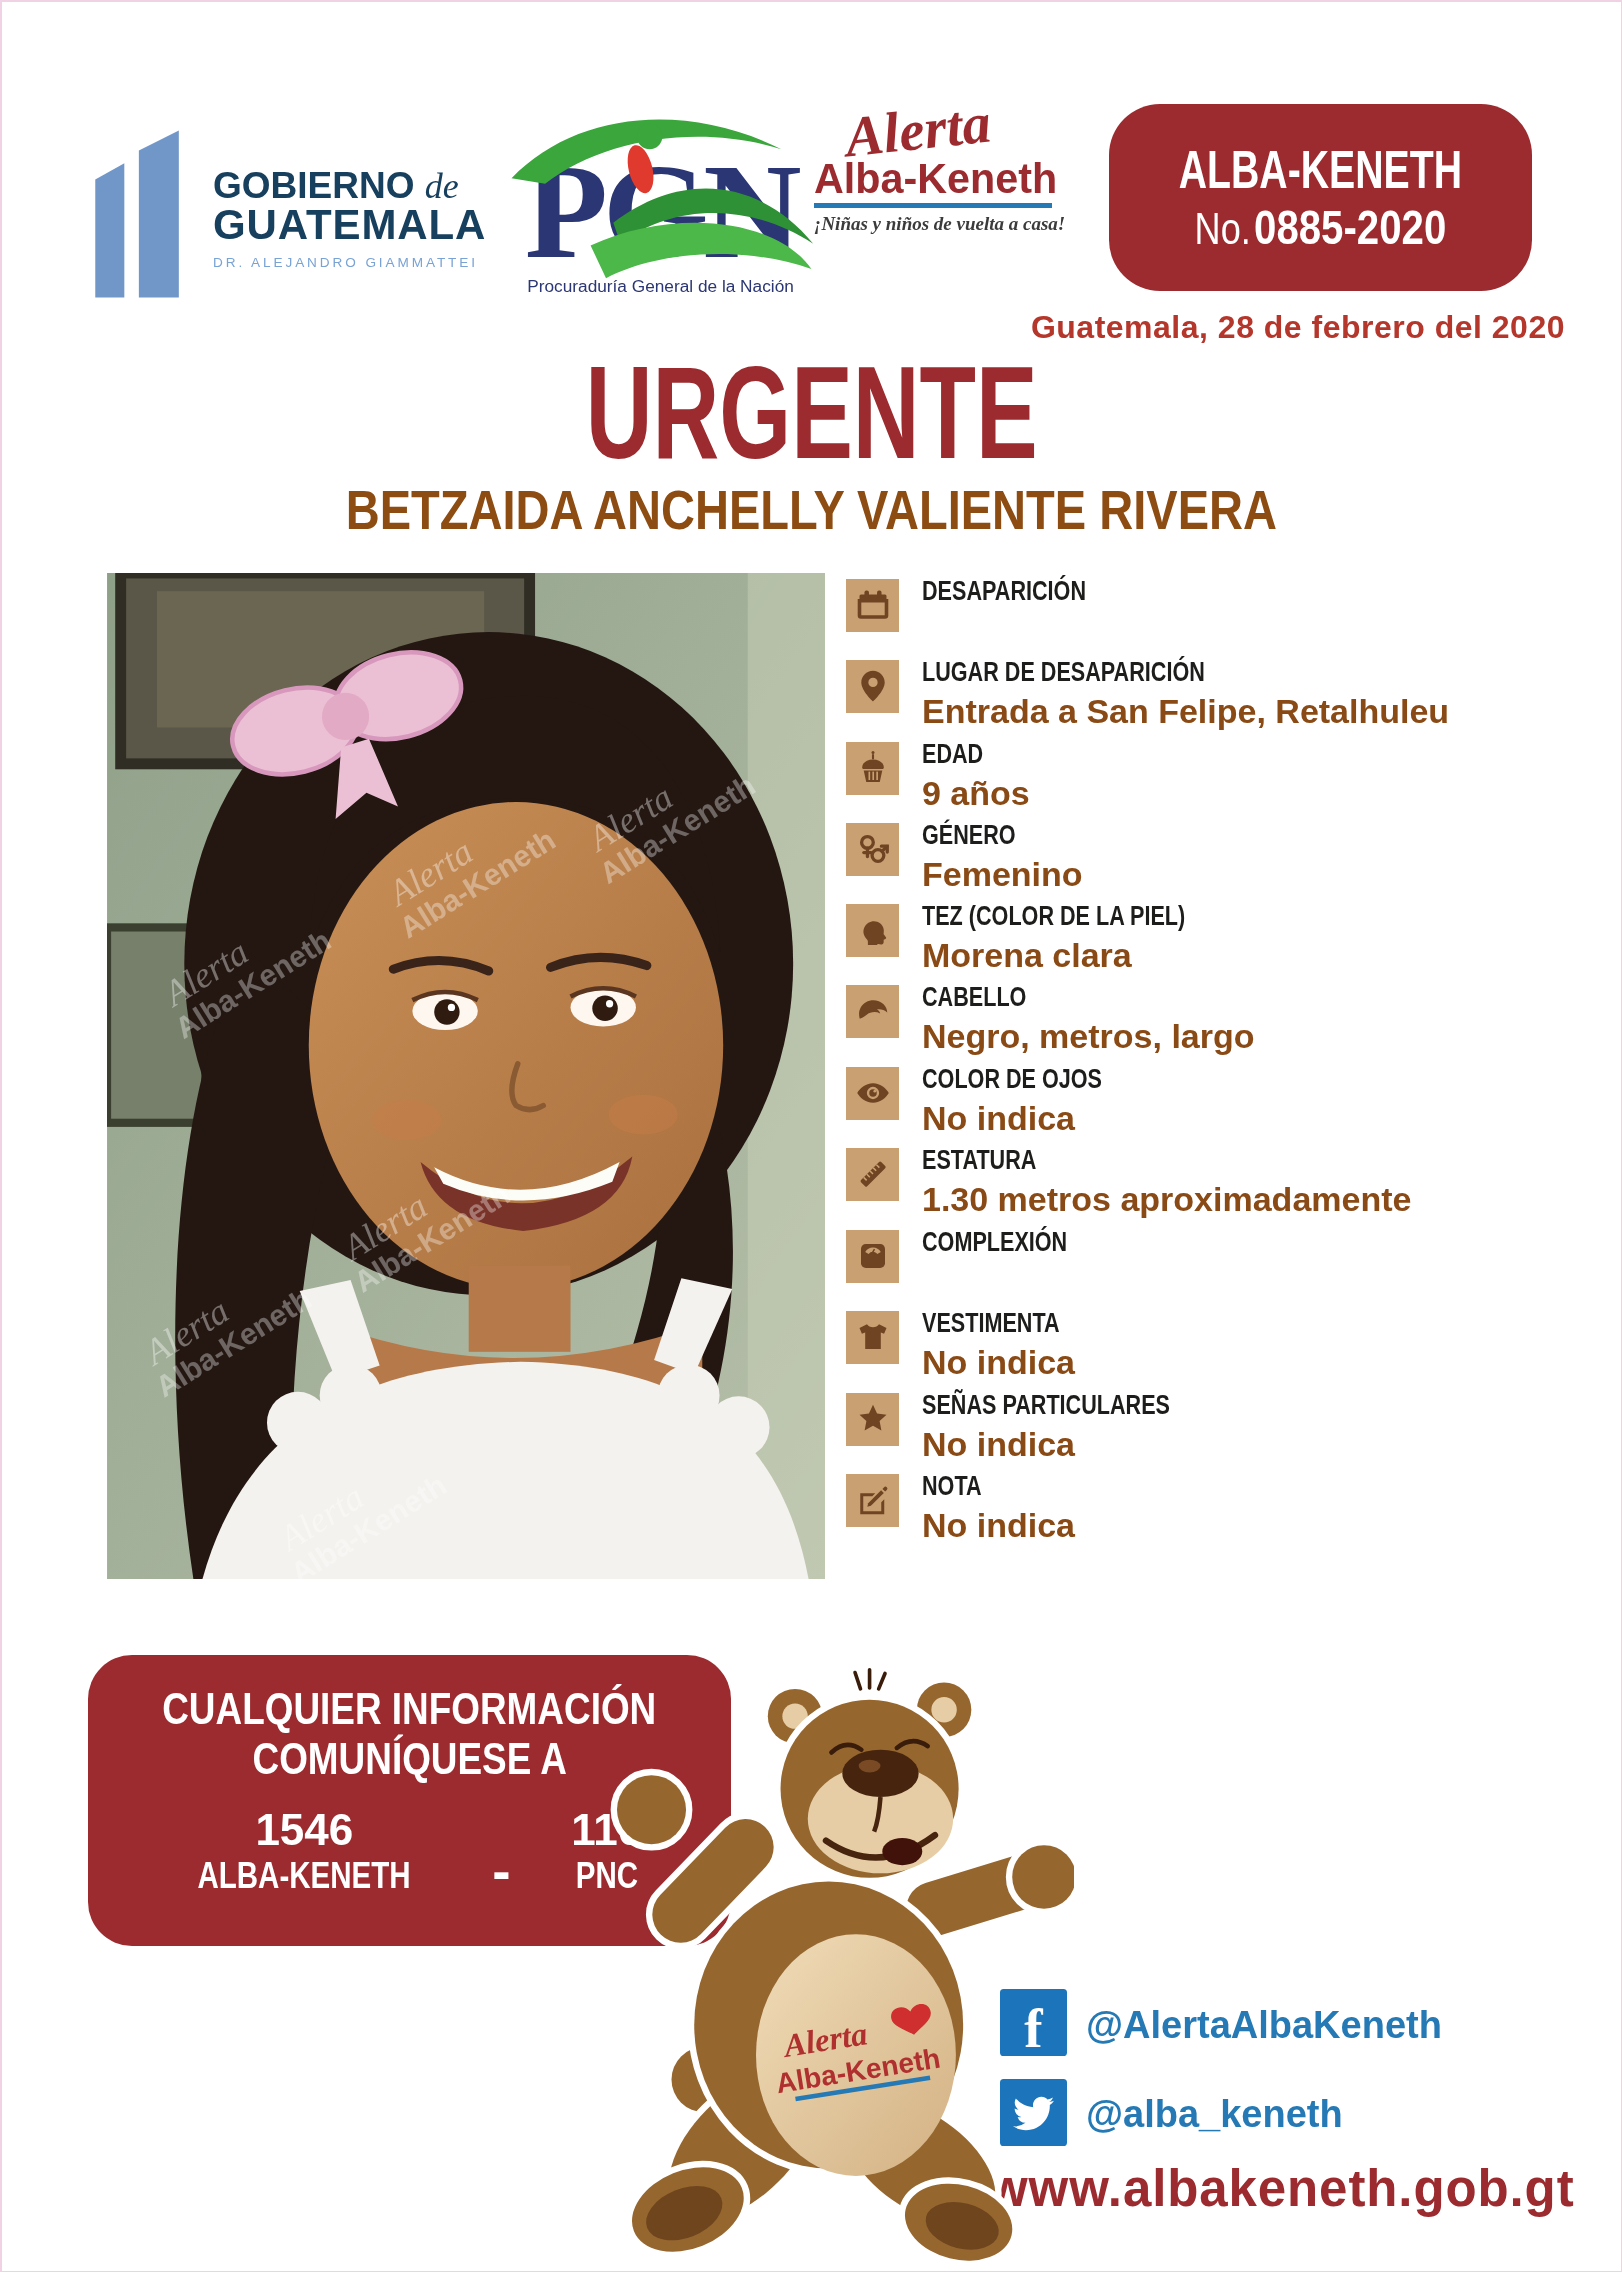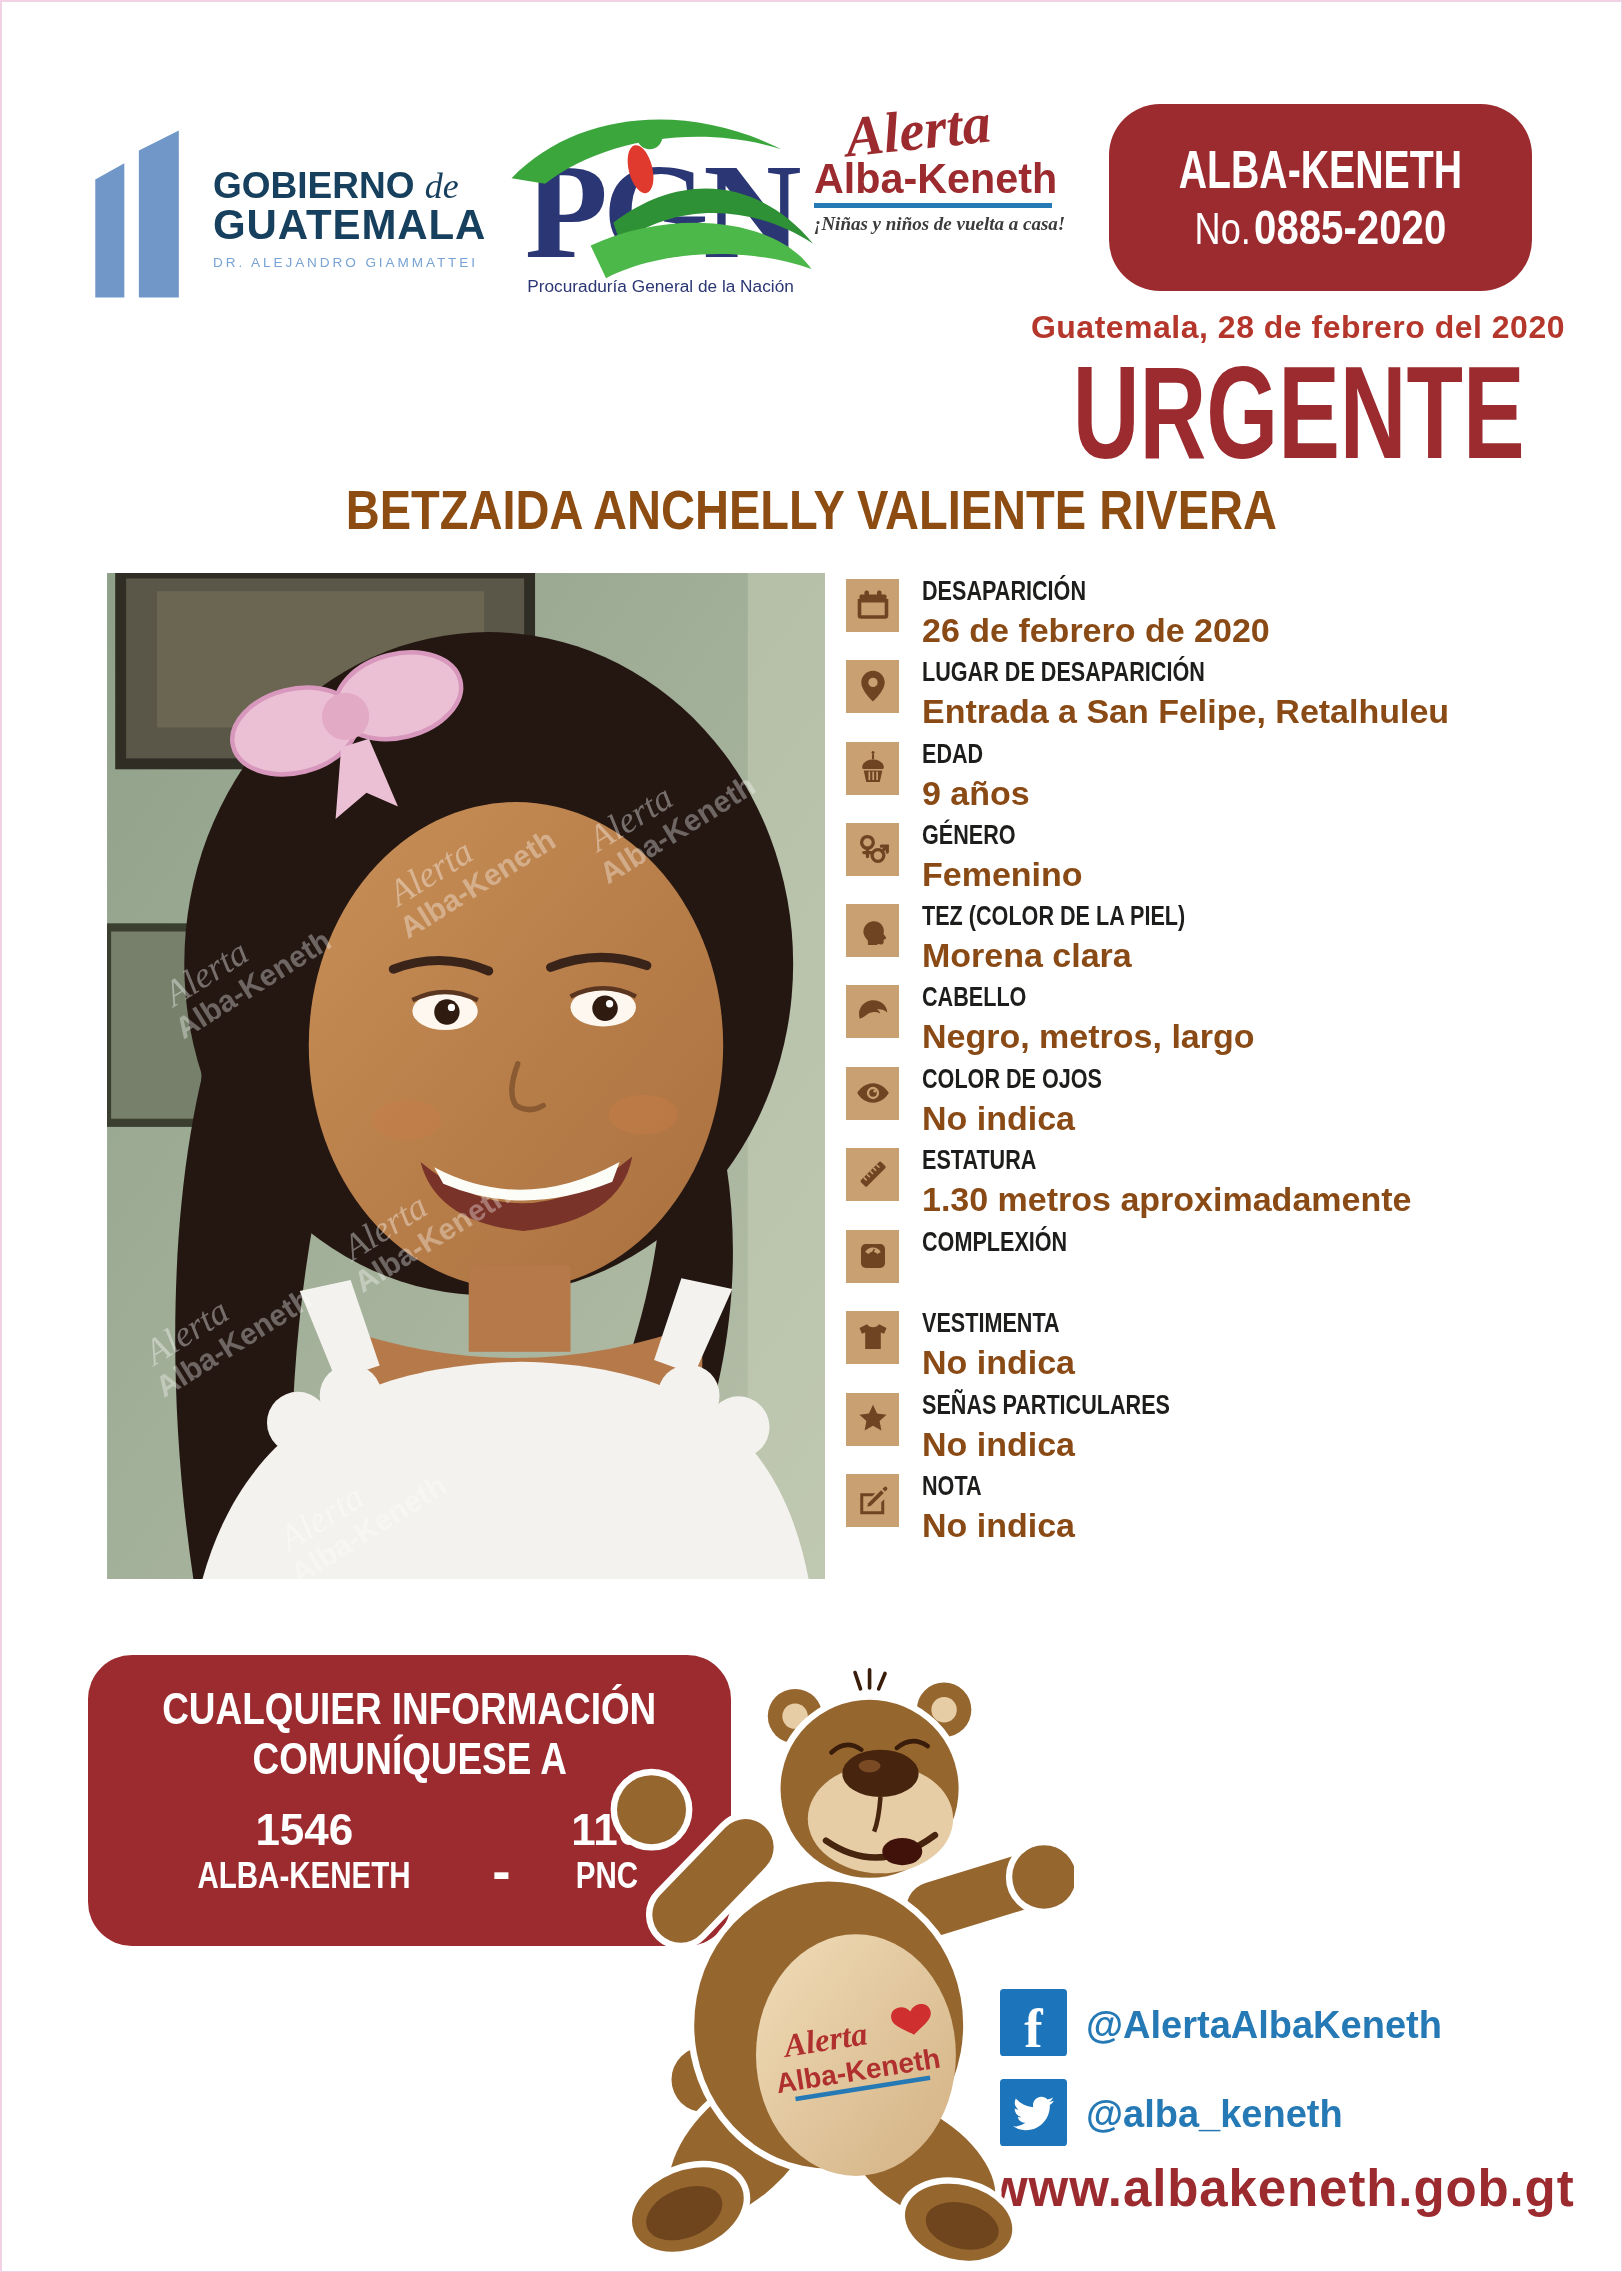--- a/index.html
+++ b/index.html
@@ -33,21 +33,21 @@
               justify-content:center;gap:7.3px;}
   .badge-title{font-size:53px;font-weight:bold;transform:scaleX(.74);white-space:nowrap;line-height:1;}
   .badge-line2{white-space:nowrap;line-height:1;transform:scaleX(.82);}
   .badge-no{font-size:44px;font-weight:400;}
   .badge-num{font-size:49px;font-weight:bold;}
 
   .date-line{position:absolute;right:56px;top:307px;font-size:32px;font-weight:bold;
              color:#b5362b;letter-spacing:0.5px;}
 
   
-  .urgente{position:absolute;left:0;right:0;top:345px;text-align:right;line-height:1;}
+  .urgente{position:absolute;left:0;right:0;top:345px;text-align:center;line-height:1;}
   .urgente span{display:inline-block;transform:scaleX(.70);font-size:132px;font-weight:bold;color:#9c2b2f;}
   .victim-name{position:absolute;left:0;right:0;top:480px;text-align:center;line-height:1;}
   .victim-name span{display:inline-block;transform:scaleX(.84);font-size:56px;font-weight:bold;color:#8d4c12;}
 
   
   .photo{position:absolute;left:105px;top:571px;width:718px;height:1006px;}
   .photo svg{display:block;}
   .wm{font-family:"Liberation Serif",serif;font-style:italic;fill:rgba(255,255,255,.38);}
   .wm2{font-weight:bold;fill:rgba(255,255,255,.34);}
 
@@ -230,21 +230,21 @@
     <div class="drow" style="top:0px">
       <div class="dicon">
         <svg width="36" height="36" viewBox="0 0 24 24" fill="#6e4423">
           <path d="M4 5h16a1 1 0 0 1 1 1v3.2H3V6a1 1 0 0 1 1-1z"></path>
           <path d="M3 9.2h18V19a1 1 0 0 1-1 1H4a1 1 0 0 1-1-1z" fill="none" stroke="#6e4423" stroke-width="2.4"></path>
           <rect x="6.3" y="2.4" width="3" height="4.6" rx="1.3"></rect>
             <rect x="14.7" y="2.4" width="3" height="4.6" rx="1.3"></rect>
         </svg>
       </div>
       <div class="dtext"><div class="dlabel">DESAPARICIÓN</div>
-      <div class="dvalue">26 de febrero de 2020</div></div>
+      </div>
     </div>
 
     <div class="drow" style="top:81px">
       <div class="dicon">
         <svg width="36" height="36" viewBox="0 0 24 24" fill="#6e4423">
           <path d="M12 1.8C7.7 1.8 4.2 5.3 4.2 9.6c0 5.6 7.8 12.6 7.8 12.6s7.8-7 7.8-12.6c0-4.3-3.5-7.8-7.8-7.8zm0 10.9a3.1 3.1 0 1 1 0-6.2 3.1 3.1 0 0 1 0 6.2z"></path>
         </svg>
       </div>
       <div class="dtext"><div class="dlabel">LUGAR DE DESAPARICIÓN</div>
       <div class="dvalue">Entrada a San Felipe, Retalhuleu</div></div>

